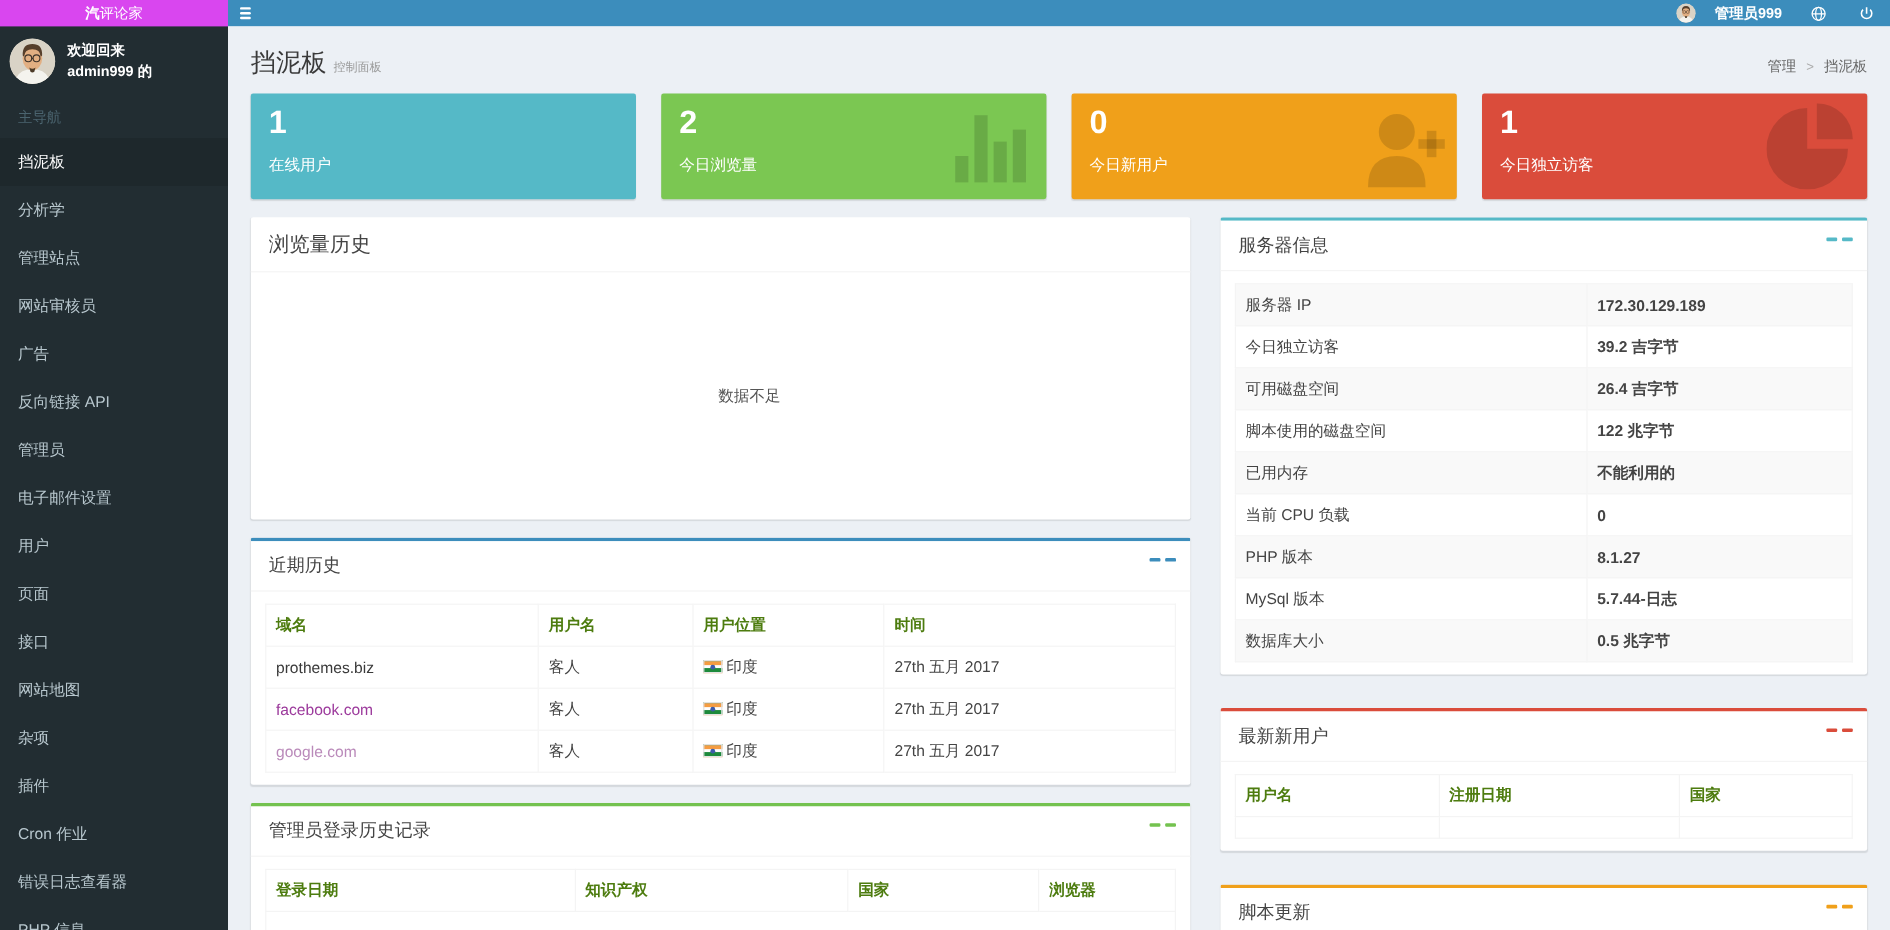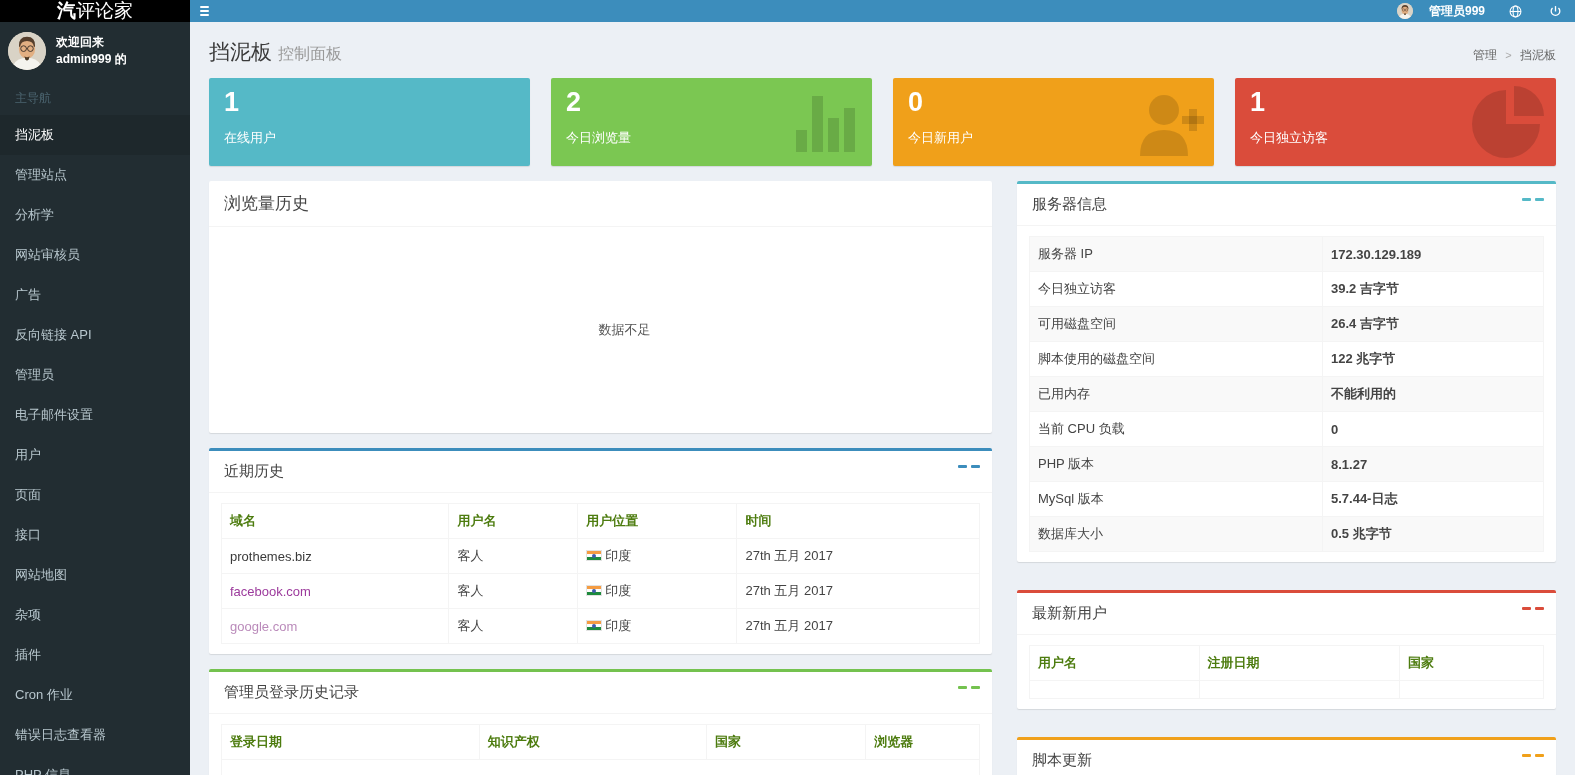--- a/index.html
+++ b/index.html
@@ -2,21 +2,21 @@
 <html><head>
 <meta charset="utf-8">
 <style>
   * { margin:0; padding:0; box-sizing:border-box; }
   html,body { width:1575px; height:775px; overflow:hidden;
     font-family:"Liberation Sans","DejaVu Sans",sans-serif; font-size:13px; color:#444; background:#ecf0f5; }
   .app { position:relative; width:1575px; height:775px; }
 
   
   .sidebar { position:absolute; left:0; top:0; width:190px; height:775px; background:#222d32; display:flex; flex-direction:column; }
-  .logo { height:22px; background:#000000; color:#fff; text-align:center; line-height:22px; font-size:19px; cursor:pointer; }
+  .logo { height:22px; background:#d946ef; color:#fff; text-align:center; line-height:22px; font-size:12px; cursor:pointer; }
   .logo b { font-weight:bold; }
   .user-panel { display:flex; align-items:center; padding:10px 8px 12px 8px; }
   .user-panel .avatar { width:38px; height:38px; border-radius:50%; overflow:hidden; flex:0 0 38px; background:#dcd6c9; }
   .user-panel .avatar svg { display:block; width:100%; height:100%; }
   .user-text { margin-left:10px; color:#fff; font-weight:bold; font-size:12px; line-height:17px; }
   .nav-header { padding:8px 10px 8px 15px; color:#4b646f; font-size:12px; background:#1a2226; }
   .nav-header.top { background:transparent; }
   ul.menu { list-style:none; flex:0 0 auto; }
   ul.menu li a { display:block; padding:11px 15px; color:#b8c7ce; font-size:13px; text-decoration:none; cursor:pointer; }
   ul.menu li.active a { background:#1e282c; color:#fff; }
@@ -30,21 +30,21 @@
   .tb-user { display:flex; align-items:center; gap:16px; color:#fff; font-size:12px; font-weight:bold; padding:0 10px; height:22px; cursor:pointer; }
   .tb-user .avatar { width:16px; height:16px; border-radius:50%; overflow:hidden; background:#dcd6c9; }
   .tb-user .avatar svg { display:block; width:100%; height:100%; }
   .tb-icon { width:40px; height:22px; display:flex; align-items:center; justify-content:center; cursor:pointer; }
   .tb-icon svg { width:13px; height:13px; }
 
   
   .content { position:absolute; left:190px; top:22px; width:1385px; height:753px; background:#ecf0f5; overflow:hidden; }
   .content-header { display:flex; align-items:flex-end; justify-content:space-between; padding:16px 19px 12px 19px; }
   .content-header h1 { font-size:21px; font-weight:normal; color:#3a3a3a; }
-  .content-header h1 small { font-size:16px; color:#999; margin-left:6px; }
+  .content-header h1 small { font-size:10px; color:#999; margin-left:6px; }
   .breadcrumb { font-size:12px; color:#666; padding-bottom:2px; }
   .breadcrumb .bc-sep { color:#aaa; margin:0 5px; font-size:11px; }
   .breadcrumb .bc-link { cursor:pointer; }
 
   
   .stat-row { display:flex; gap:21px; padding:0 19px; }
   .stat-box { flex:1; height:88px; border-radius:2px; position:relative; color:#fff; overflow:hidden; box-shadow:0 1px 1px rgba(0,0,0,0.1); }
   .sb-num { font-size:27px; font-weight:bold; padding:9px 0 0 15px; line-height:30px; }
   .sb-label { font-size:13px; padding:12px 0 0 15px; }
   .sb-icon { position:absolute; right:8px; top:8px; width:76px; height:72px; }
@@ -114,24 +114,24 @@
         <div>欢迎回来</div>
         <div>admin999 的</div>
       </div>
     </div>
     <div class="nav-header top">主导航</div>
     <ul class="menu" id="sidebar-menu">
         <li class="active">
           <a>挡泥板</a>
         </li>
         <li>
+          <a>分析学</a>
+        </li>
+        <li>
           <a>管理站点</a>
-        </li>
-        <li>
-          <a>分析学</a>
         </li>
         <li>
           <a>网站审核员</a>
         </li>
         <li>
           <a>广告</a>
         </li>
         <li>
           <a>反向链接 API</a>
         </li>

